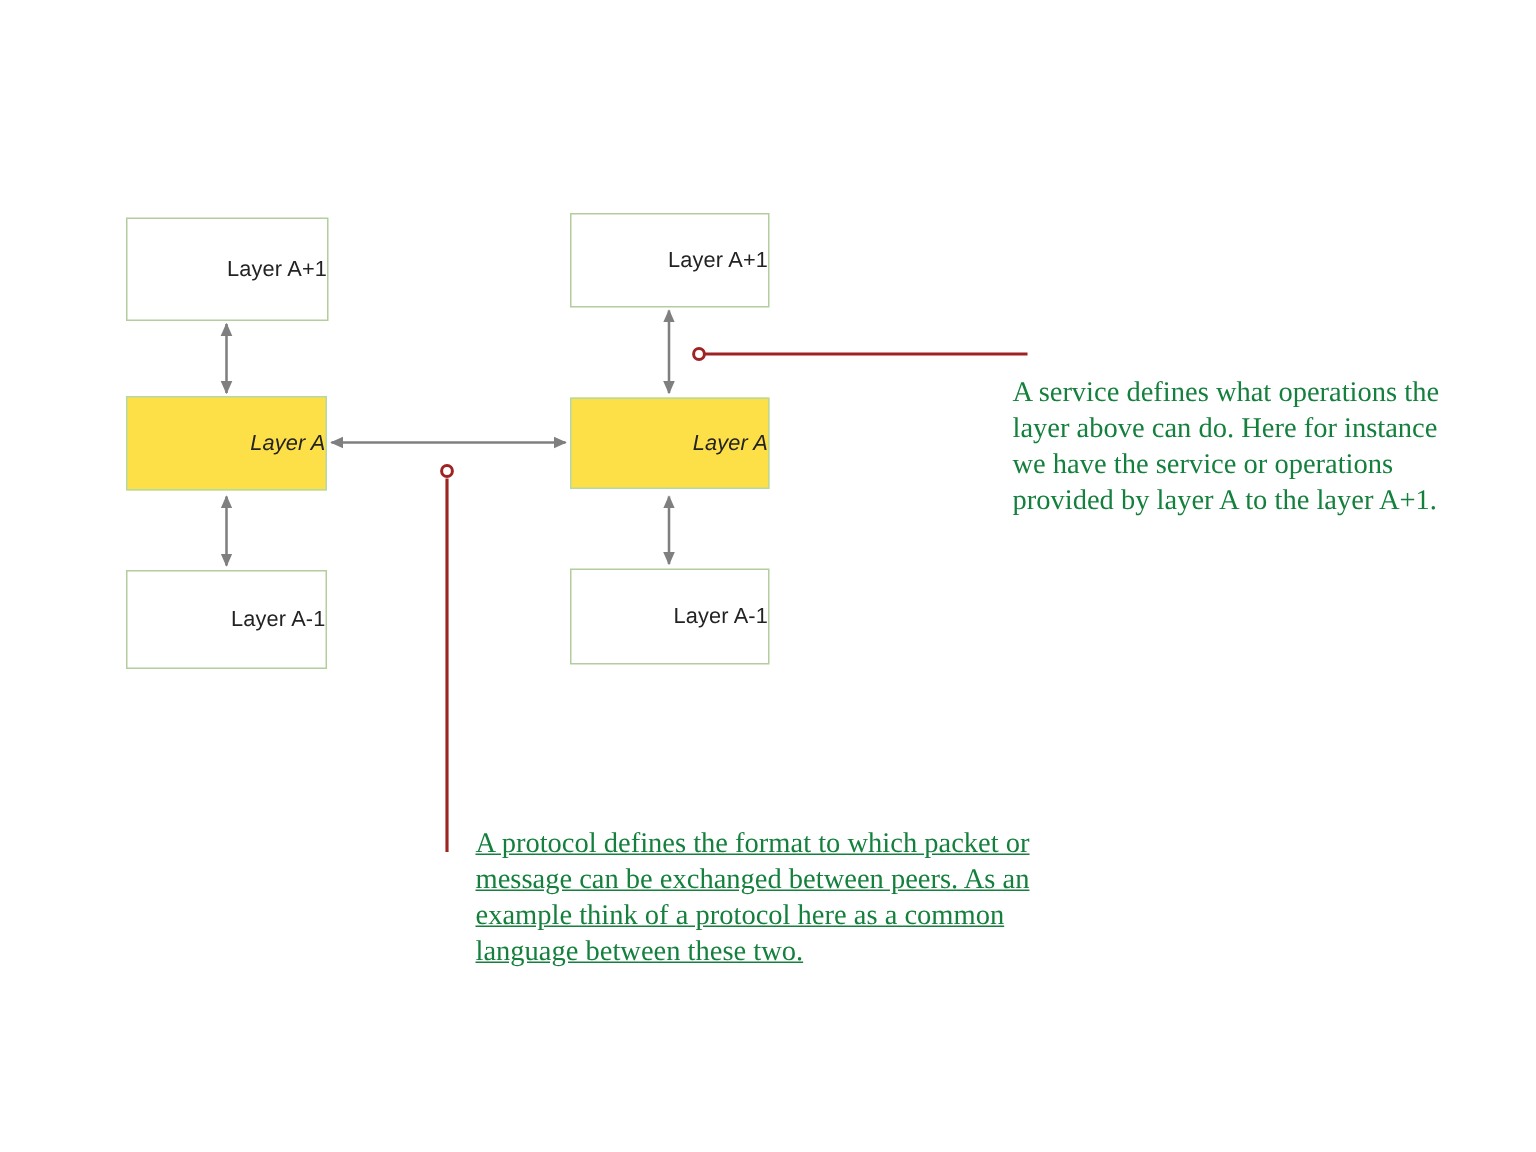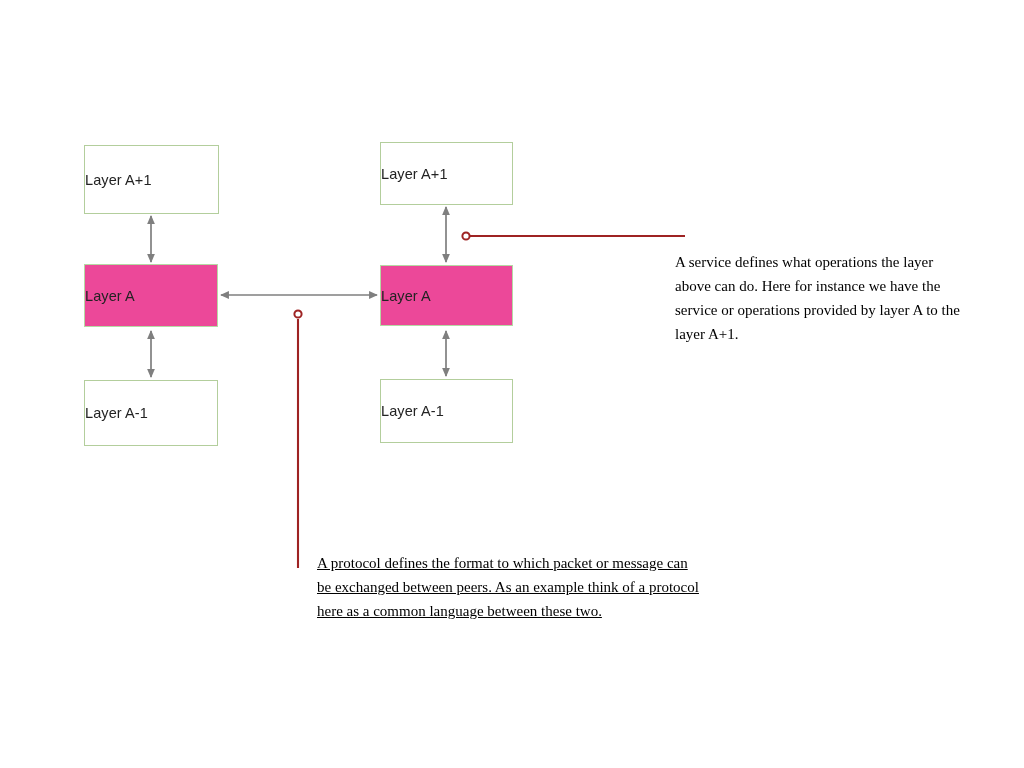--- a/index.html
+++ b/index.html
@@ -22,49 +22,50 @@
     top: 0;
     width: 1024px;
     height: 768px;
   }
   .layer-box {
     position: absolute;
     box-sizing: border-box;
     border: 1.5px solid #b3ce9c;
     display: flex;
     align-items: center;
-    justify-content: flex-start;
+    justify-content: flex-end;
     font-family: "Liberation Sans", sans-serif;
     font-size: 14.5px;
     color: #232323;
     letter-spacing: 0.1px;
     background: #ffffff;
   }
   .layer-box.filled {
-    background: #ec4899;
+    background: #fde047;
     border-color: #b5d9a4;
+    font-style: italic;
   }
   .box-label {
     white-space: nowrap;
   }
   
   #box-left-above  { left: 84px;  top: 145px; width: 135px; height: 69px; }
   #box-left-main   { left: 84px;  top: 264px; width: 134px; height: 63px; }
   #box-left-below  { left: 84px;  top: 380px; width: 134px; height: 66px; }
   
   #box-right-above { left: 380px; top: 142px; width: 133px; height: 63px; }
   #box-right-main  { left: 380px; top: 265px; width: 133px; height: 61px; }
   #box-right-below { left: 380px; top: 379px; width: 133px; height: 64px; }
 
   .annotation {
     position: absolute;
     font-family: "Liberation Serif", serif;
-    font-size: 15px;
+    font-size: 19px;
     line-height: 24px;
-    color: #000000;
+    color: #15803d;
   }
   #annotation-service  { left: 675px; top: 250px; width: 285px; }
   #annotation-protocol { left: 317px; top: 551px; width: 385px; text-decoration: underline; }
   .annotation p { margin: 0; }
 </style>
 </head>
 <body>
 
 <svg id="canvas" viewBox="0 0 1024 768" width="1024" height="768" xmlns="http://www.w3.org/2000/svg">
   <defs>

